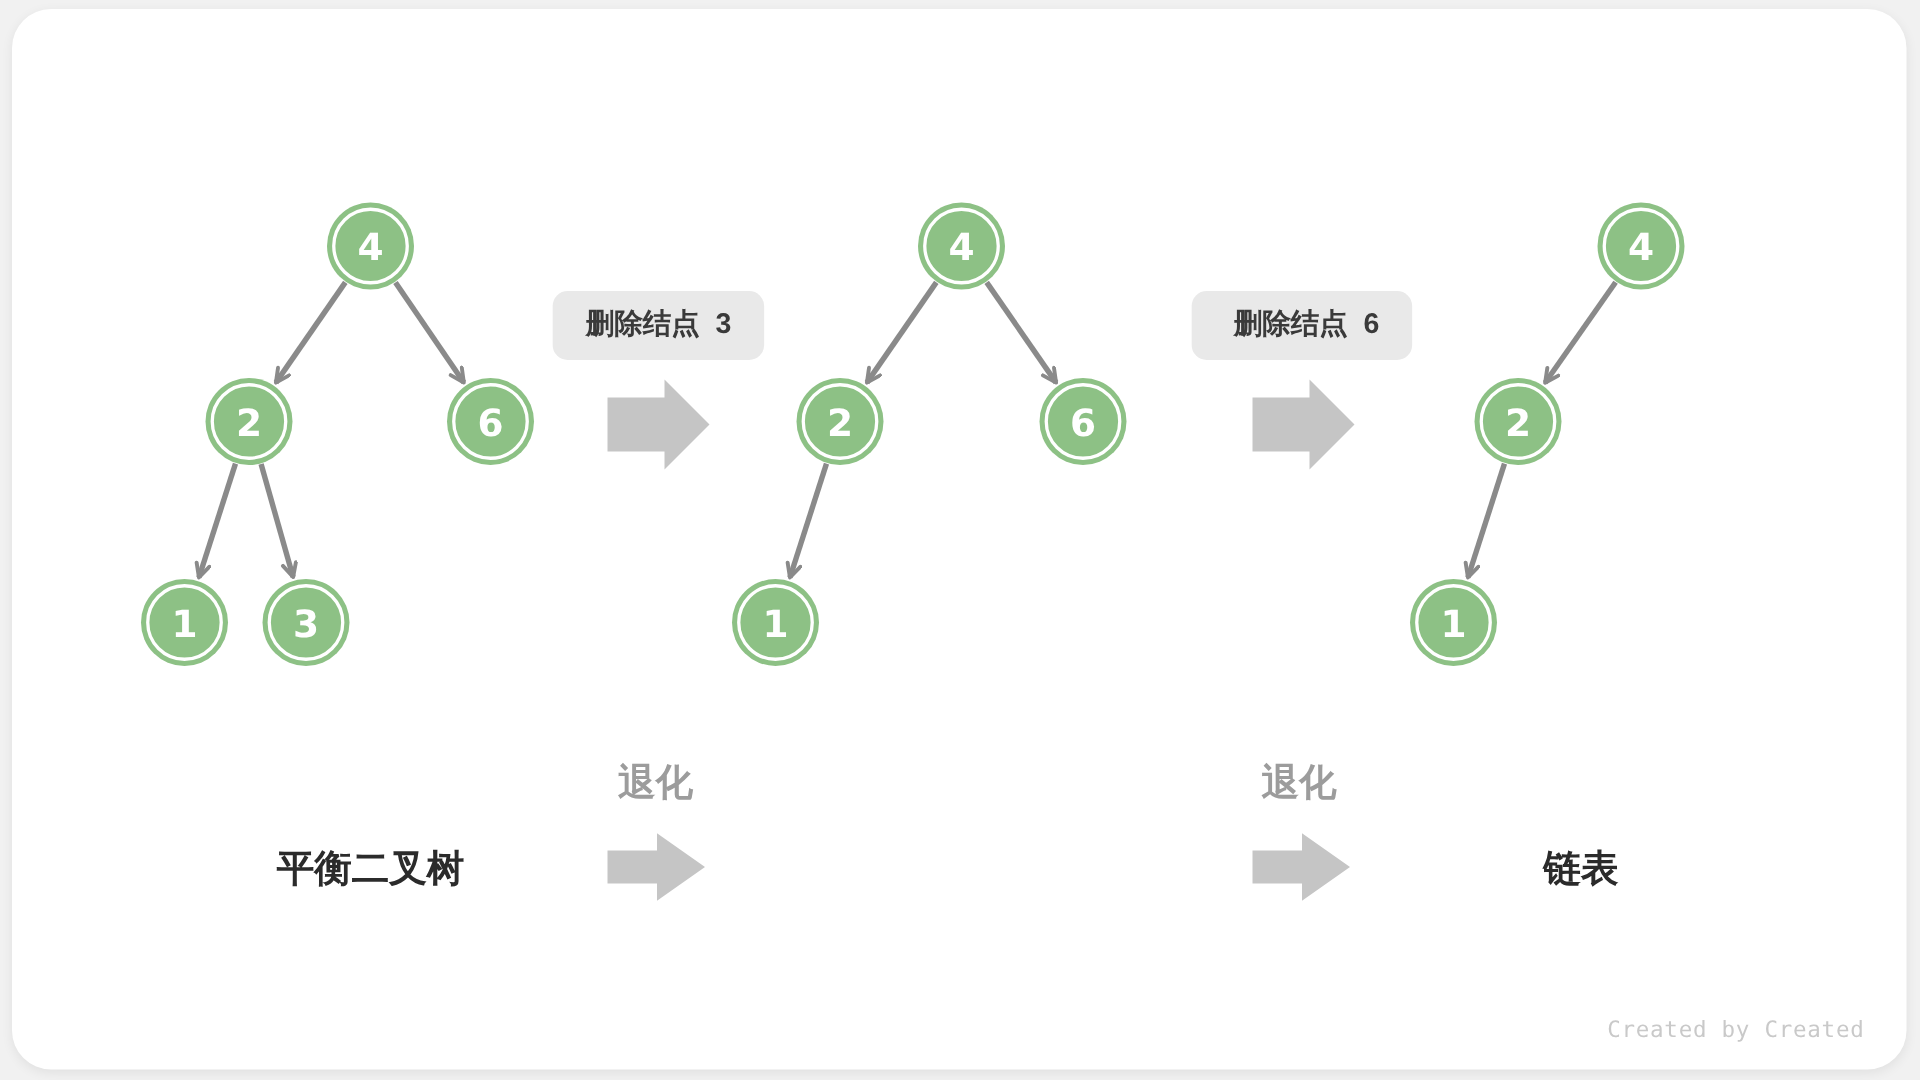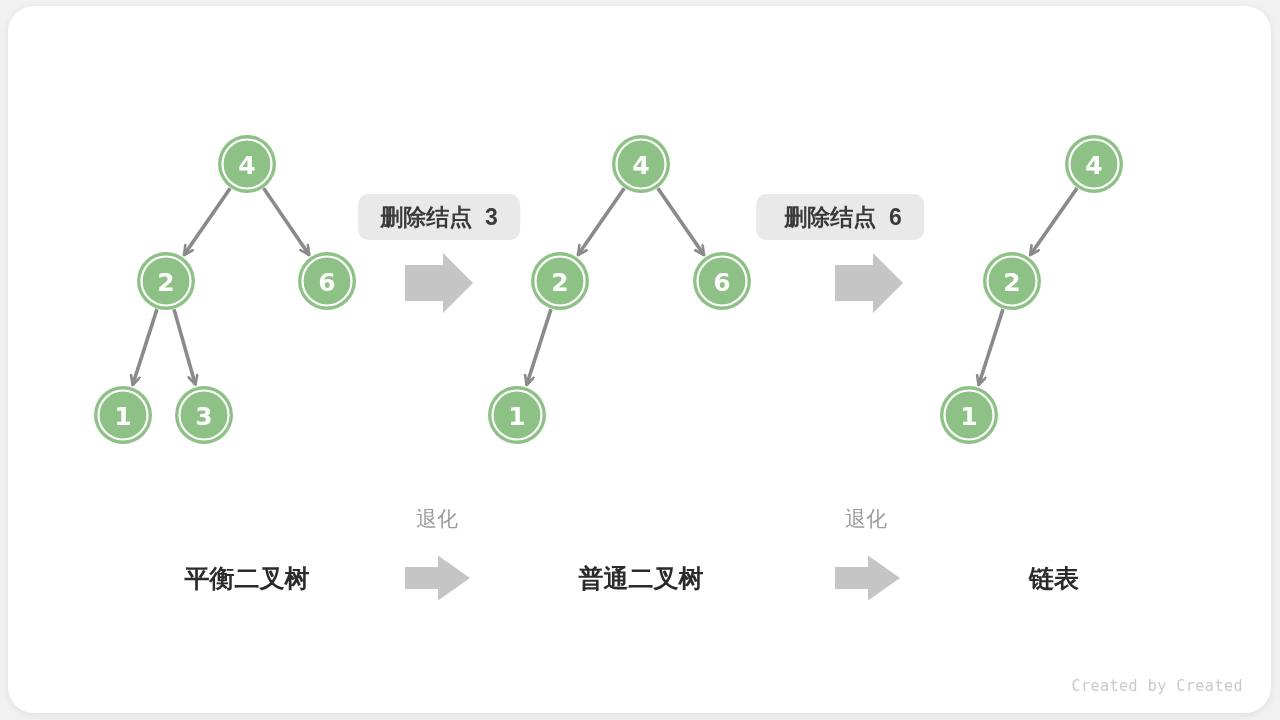--- a/index.html
+++ b/index.html
@@ -32,29 +32,29 @@
   }
   #diagram { position: absolute; left: 0; top: 0; }
   .badge {
     position: absolute;
     transform: translateX(-50%);
     height: 46px; line-height: 46px;
     padding: 0 22px;
     background: var(--badge-bg);
     color: var(--badge-text);
     border-radius: 10px;
-    font-size: 23px; font-weight: bold;
+    font-size: 19px; font-weight: bold;
     white-space: pre; text-align: center;
   }
   .badge-0 { left: 439px; top: 194px; }
-  .badge-1 { left: 840px; top: 194px; padding-left: 28px; }
+  .badge-1 { left: 868px; top: 194px; padding-left: 28px; }
   .degrade {
     position: absolute;
     transform: translateX(-50%);
-    font-size: 21px; font-weight: normal;
+    font-size: 25px; font-weight: bold;
     color: var(--muted-label);
     white-space: nowrap;
   }
   .degrade-0 { left: 437px; top: 505px; }
   .degrade-1 { left: 866px; top: 505px; }
   .tree-label {
     position: absolute;
     transform: translateX(-50%);
     font-size: 25px; font-weight: bold;
     color: var(--label-text);
@@ -165,17 +165,16 @@
       <polygon points="835,567 868,567 868,555.5 900,578 868,600.5 868,589 835,589" fill="#c5c5c5"></polygon>
     </svg>
 
   <div class="badge badge-0">删除结点  3</div>
   <div class="badge badge-1">删除结点  6</div>
 
   <div class="degrade degrade-0">退化</div>
   <div class="degrade degrade-1">退化</div>
 
   <div class="tree-label tree-label-0">平衡二叉树</div>
-  <div class="tree-label tree-label-1">普通二叉树</div>
   <div class="tree-label tree-label-2">链表</div>
 
   <div class="watermark">Created by Created</div>
 </div>
 
 </body></html>

